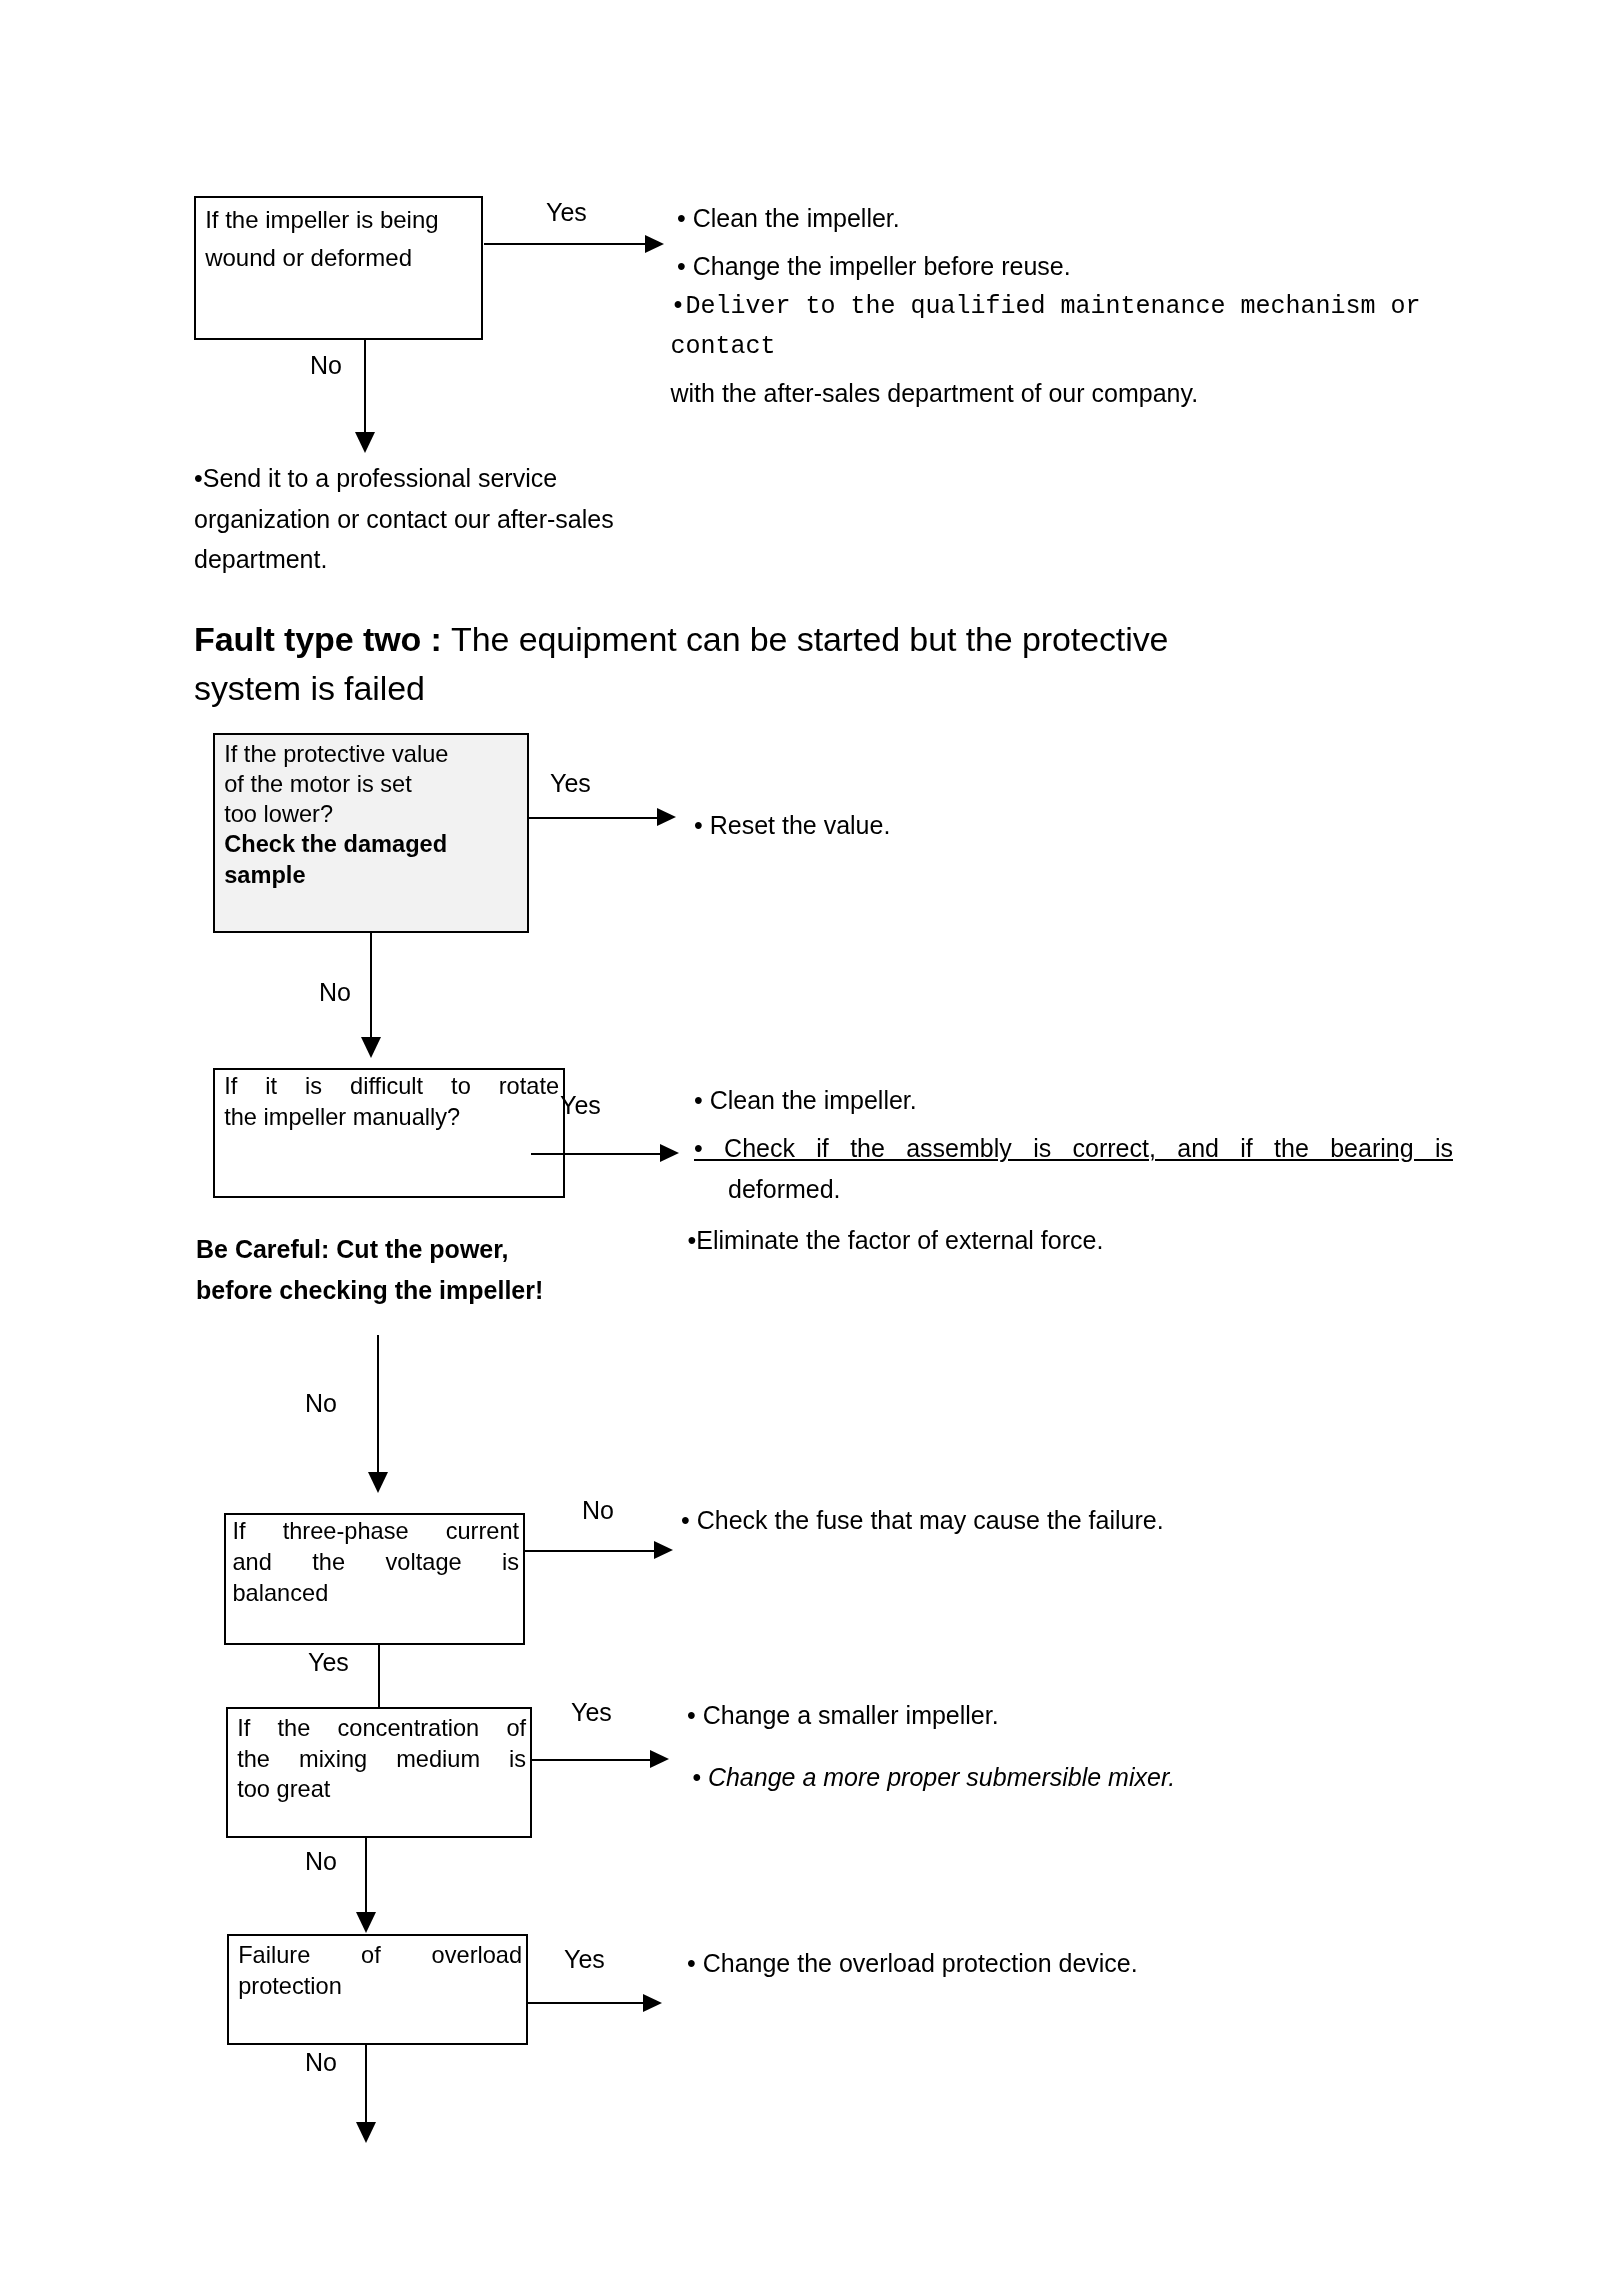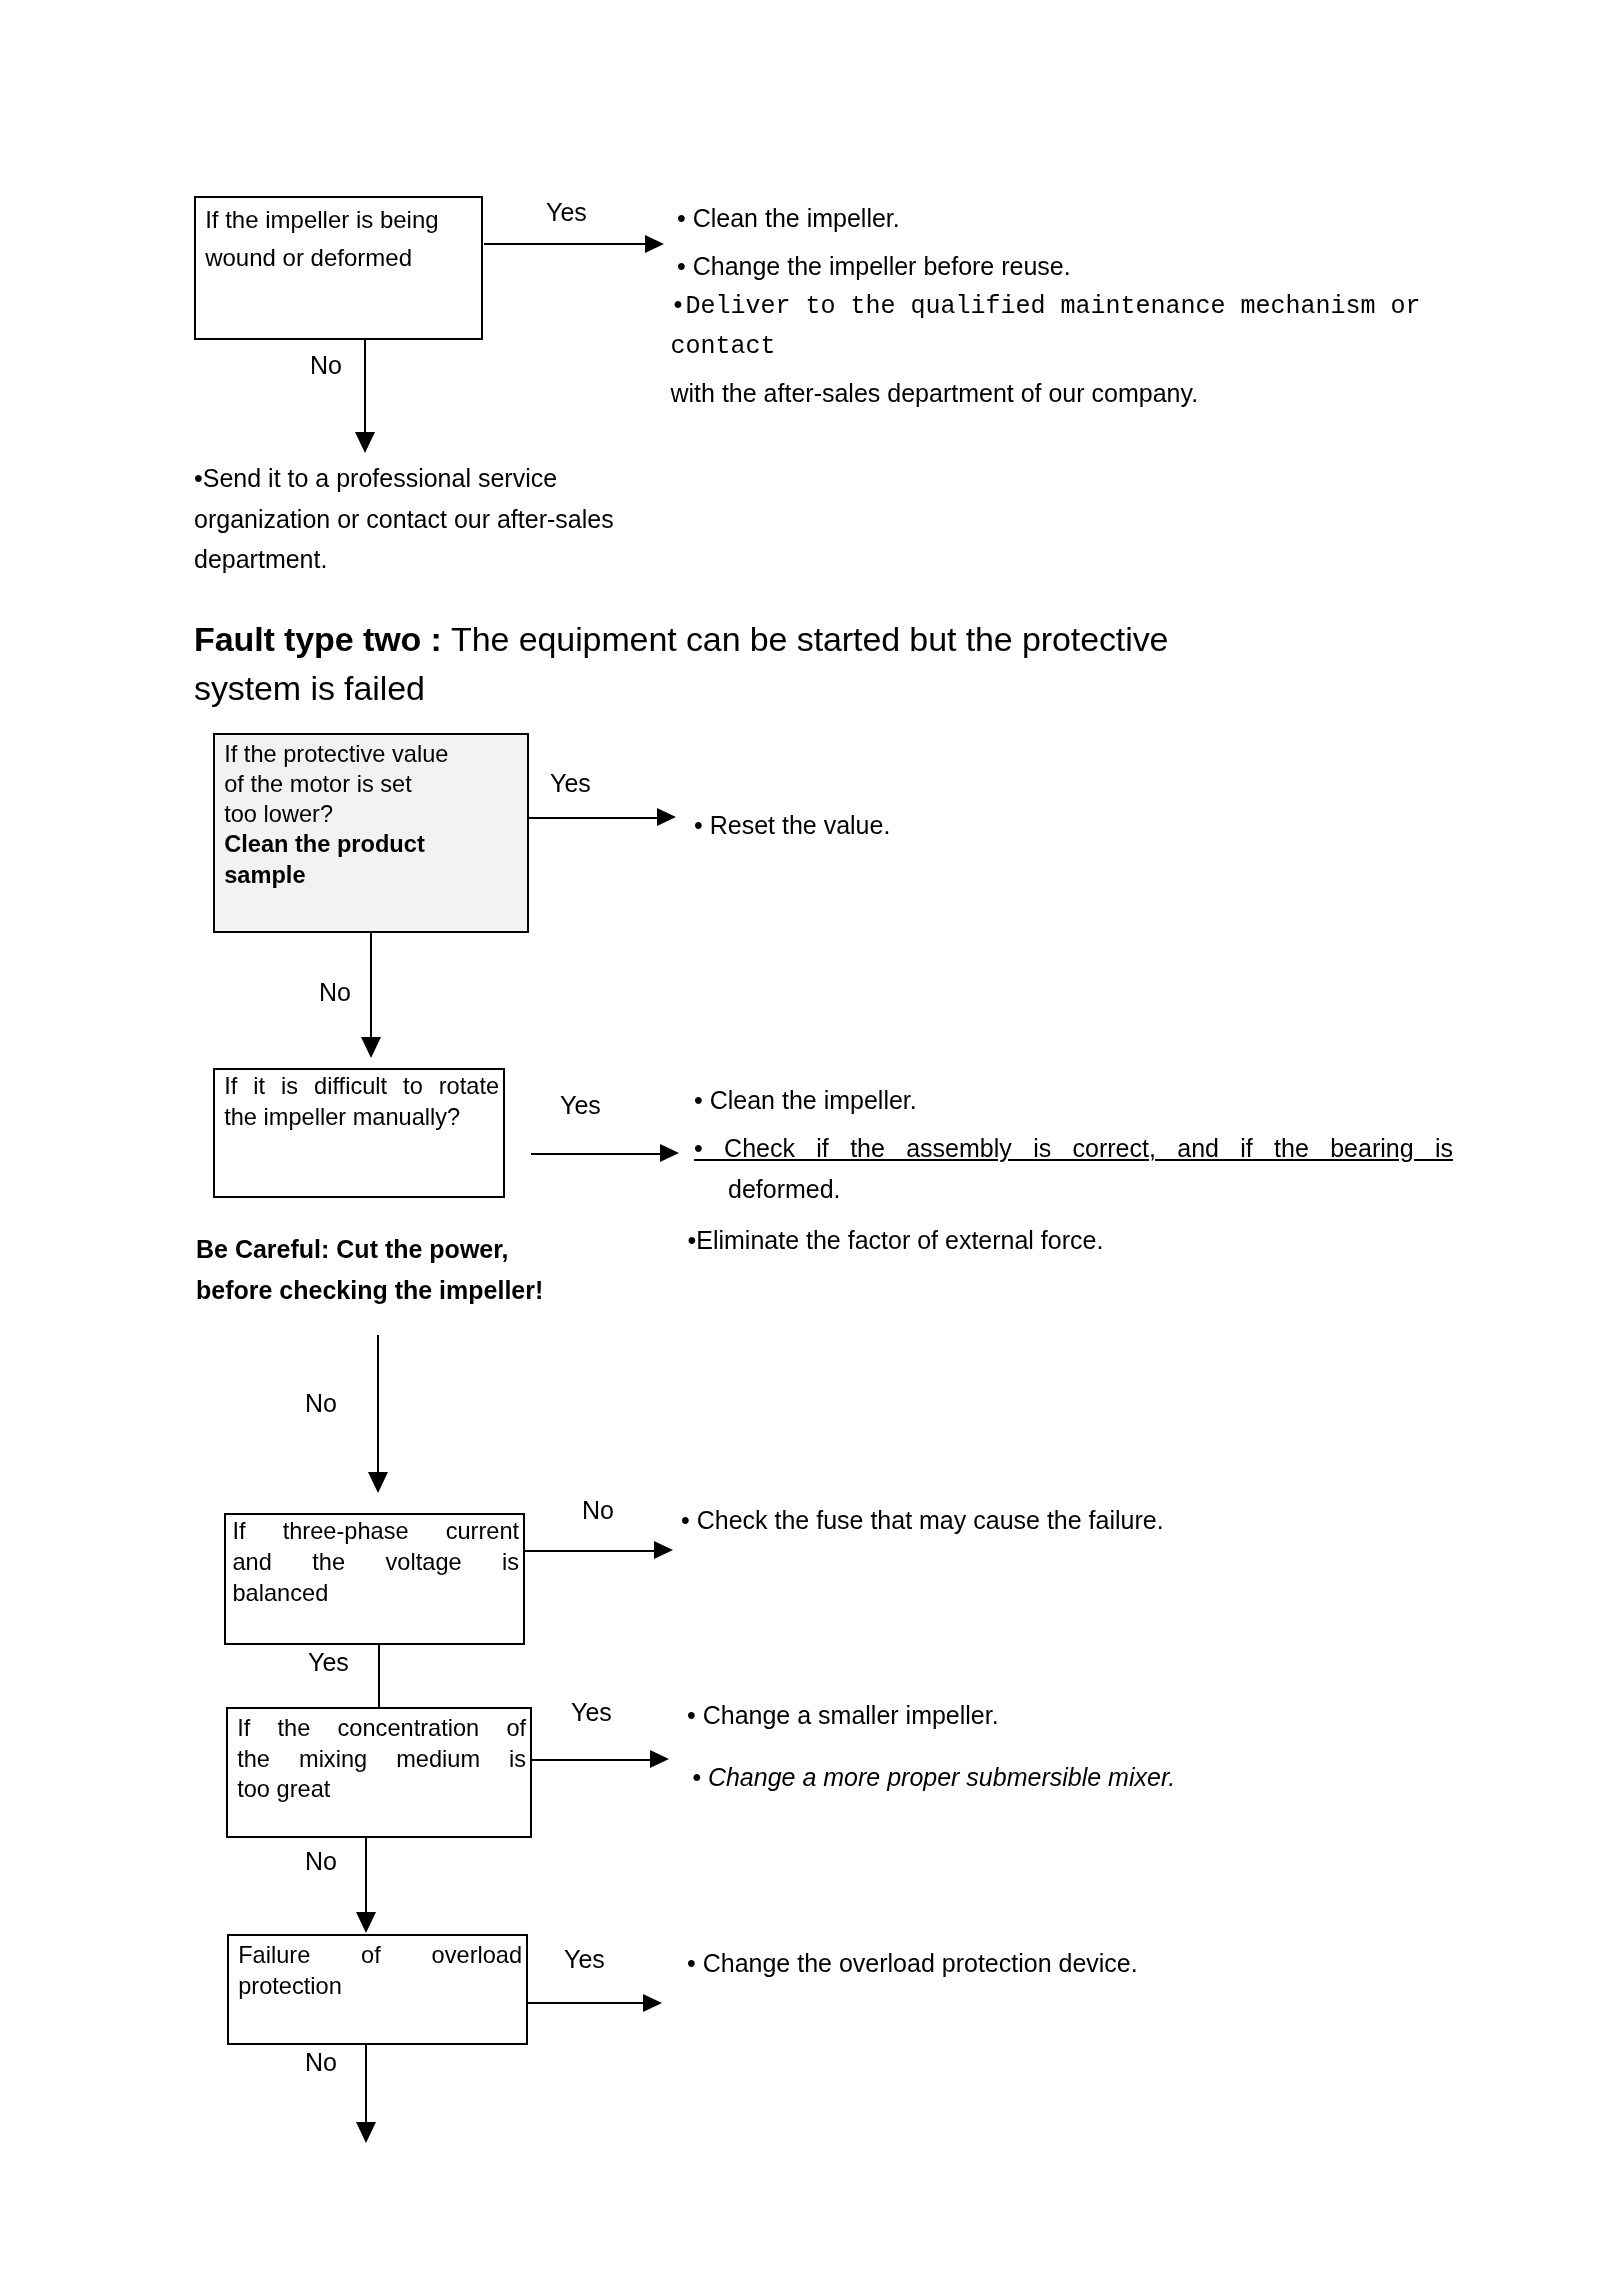--- a/index.html
+++ b/index.html
@@ -127,38 +127,38 @@
   <div class="heading" style="left:194px; top:615px; width:1276px;">
     <span class="hb">Fault type two : </span><span>The equipment can be started but the protective</span>
     <div>system is failed</div>
   </div>
 
   <div class="fbox shaded" style="left:213px; top:733px; width:316px; height:200px;">
     <div class="txt" style="top:3.9px; font-size:23.6px; line-height:1.28;">
       <div>If the protective value</div>
       <div>of the motor is set</div>
       <div>too lower?</div>
-      <div style="font-weight:bold;">Clean the product</div>
+      <div style="font-weight:bold;">Check the damaged</div>
       <div style="font-weight:bold;">sample</div>
     </div>
   </div>
 
   <div class="hline" style="left:529px; top:817px; width:131px;"></div>
   <div class="arrow-right" style="left:657px; top:808px;"></div>
   <div class="lbl" style="left:550px; top:771px;">Yes</div>
 
   <div class="bullets" style="left:694px; top:805px; width:720px;">
     <div class="bl">• Reset the value.</div>
   </div>
 
   <div class="vline" style="left:370px; top:932px; height:108px;"></div>
   <div class="arrow-down" style="left:361px; top:1037px;"></div>
   <div class="lbl" style="left:319px; top:980px;">No</div>
 
-  <div class="fbox" style="left:213px; top:1068px; width:292px; height:130px;">
+  <div class="fbox" style="left:213px; top:1068px; width:352px; height:130px;">
     <div class="txt justify" style="top:1.3px; font-size:23.6px; line-height:1.30;">
       <div style="text-align:justify; text-align-last:justify;">If it is difficult to rotate</div>
       <div>the impeller manually?</div>
     </div>
   </div>
 
   <div class="hline" style="left:531px; top:1153px; width:131px;"></div>
   <div class="arrow-right" style="left:660px; top:1144px;"></div>
   <div class="lbl" style="left:560px; top:1093px;">Yes</div>
 

